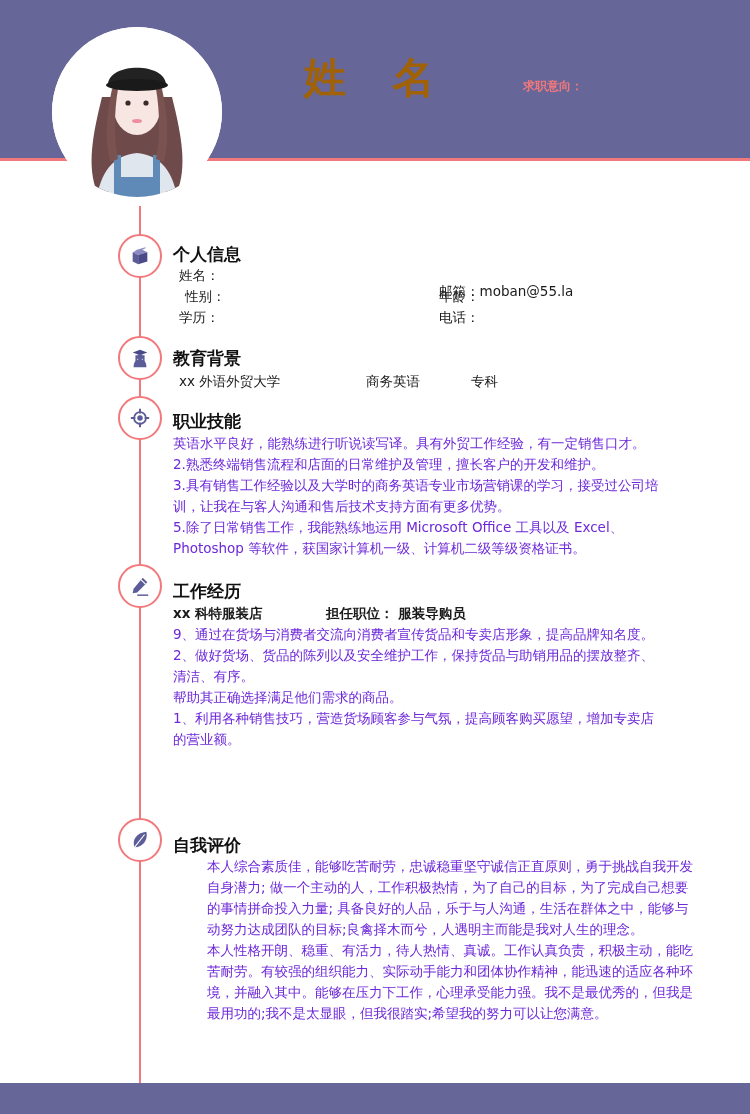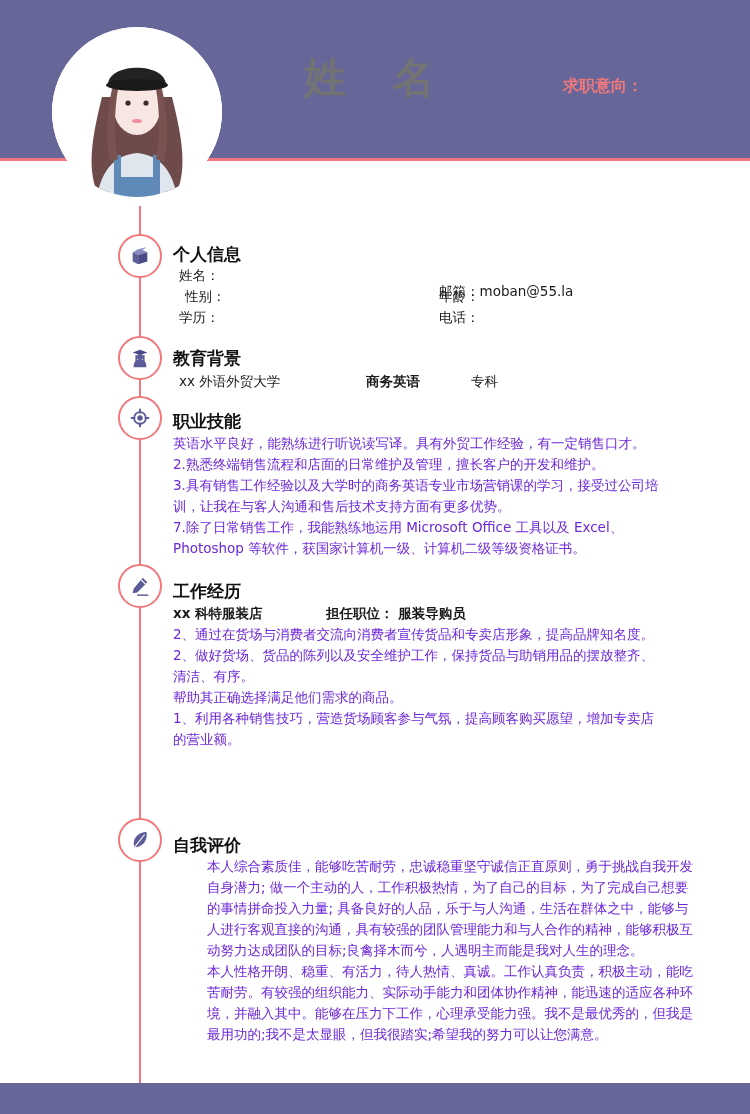--- a/index.html
+++ b/index.html
@@ -1,22 +1,22 @@
 <!DOCTYPE html>
 <html><head>
 <meta charset="utf-8">
 <style>
   * { margin:0; padding:0; box-sizing:border-box; }
   html, body { width:750px; height:1114px; background:#ffffff; overflow:hidden; }
   body { position:relative; font-family:"DejaVu Sans","Liberation Sans",sans-serif; color:#1a1a1a; }
   .header { position:absolute; left:0; top:0; width:750px; height:158px; background:#666699; }
   .header-line { position:absolute; left:0; top:158px; width:750px; height:3px; background:#f2787b; }
   .photo { position:absolute; left:52px; top:27px; width:170px; height:170px; border-radius:50%; background:#ffffff; overflow:hidden; }
-  .name { position:absolute; left:304px; top:52px; font-size:42px; font-weight:bold; color:#737373; letter-spacing:16px; line-height:52px; }
-  .intent { position:absolute; left:523px; top:76px; font-size:16px; font-weight:bold; color:#f2787b; line-height:20px;margin-left:40px; }
+  .name { position:absolute; left:304px; top:52px; font-size:42px; font-weight:bold; color:#a16207; letter-spacing:16px; line-height:52px; }
+  .intent { position:absolute; left:523px; top:76px; font-size:12px; font-weight:bold; color:#f2787b; line-height:20px; }
   .timeline { position:absolute; left:139px; top:206px; width:2px; height:877px; background:#f2787b; }
   .icon-circle { position:absolute; width:44px; height:44px; margin-left:-22px; margin-top:-22px; left:140px; border:2px solid #f2787b; border-radius:50%; background:#ffffff; display:flex; align-items:center; justify-content:center; }
   .icon-circle svg { width:22px; height:22px; }
   .sec-title { position:absolute; left:173px; font-size:17px; font-weight:bold; color:#111; line-height:22px; }
   .txt { position:absolute; font-size:13.5px; line-height:21px; color:#1a1a1a; white-space:nowrap; }
   .para { position:absolute; left:173px; width:510px; font-size:13.5px; line-height:21px; color:#6d28d9; }
   .para p { white-space:nowrap; }
   .bold { font-weight:bold; }
   .footer { position:absolute; left:0; top:1083px; width:750px; height:31px; background:#666699; }
 </style>
@@ -74,71 +74,70 @@
 <div class="icon-circle" style="top:358px;">
   <svg viewBox="0 0 24 24">
     <path d="M4 6 L12 3 L20 6 L12 9 Z" fill="#4a4a88"></path>
     <circle cx="12" cy="11" r="3.4" fill="#5c5c99"></circle>
     <path d="M5 22 C5 16, 8 14, 12 14 C16 14, 19 16, 19 22 Z" fill="#5c5c99"></path>
     <path d="M8 9 L8 18 M16 9 L16 18" stroke="#5c5c99" stroke-width="2"></path>
   </svg>
 </div>
 <div class="sec-title" style="top:347px;">教育背景</div>
 <div class="txt" style="left:179px; top:371px;">xx 外语外贸大学</div>
-<div class="txt" style="left:366px; top:371px;font-weight:bold;">商务英语</div>
+<div class="txt" style="left:366px; top:371px;">商务英语</div>
 <div class="txt" style="left:471px; top:371px;">专科</div>
 
 <div class="icon-circle" style="top:418px;">
   <svg viewBox="0 0 24 24">
     <circle cx="12" cy="12" r="6.5" fill="none" stroke="#5c5c99" stroke-width="2"></circle>
     <circle cx="12" cy="12" r="3" fill="#5c5c99"></circle>
     <path d="M12 2 L12 7 M12 17 L12 22 M2 12 L7 12 M17 12 L22 12" stroke="#5c5c99" stroke-width="2.2"></path>
   </svg>
 </div>
 <div class="sec-title" style="top:410px;">职业技能</div>
 <div class="para" style="top:433px;">
   <p>英语水平良好，能熟练进行听说读写译。具有外贸工作经验，有一定销售口才。</p>
   <p>2.熟悉终端销售流程和店面的日常维护及管理，擅长客户的开发和维护。</p>
   <p>3.具有销售工作经验以及大学时的商务英语专业市场营销课的学习，接受过公司培</p>
   <p>训，让我在与客人沟通和售后技术支持方面有更多优势。</p>
-  <p>7.除了日常销售工作，我能熟练地运用 Microsoft Office 工具以及 Excel、</p>
+  <p>5.除了日常销售工作，我能熟练地运用 Microsoft Office 工具以及 Excel、</p>
   <p>Photoshop 等软件，获国家计算机一级、计算机二级等级资格证书。</p>
 </div>
 
 <div class="icon-circle" style="top:586px;">
   <svg viewBox="0 0 24 24">
     <path d="M15 3 L20 8 L9 19 L4 20 L5 15 Z" fill="#5c5c99"></path>
     <path d="M13 5 L18 10" stroke="#ffffff" stroke-width="1.2"></path>
     <path d="M9 22 L21 22" stroke="#5c5c99" stroke-width="1.6"></path>
   </svg>
 </div>
 <div class="sec-title" style="top:580px;">工作经历</div>
 <div class="txt bold" style="left:173px; top:603px;">xx 科特服装店</div>
 <div class="txt bold" style="left:326px; top:603px;">担任职位： 服装导购员</div>
 <div class="para" style="top:624px;">
-  <p>2、通过在货场与消费者交流向消费者宣传货品和专卖店形象，提高品牌知名度。</p>
+  <p>9、通过在货场与消费者交流向消费者宣传货品和专卖店形象，提高品牌知名度。</p>
   <p>2、做好货场、货品的陈列以及安全维护工作，保持货品与助销用品的摆放整齐、</p>
   <p>清洁、有序。</p>
   <p>帮助其正确选择满足他们需求的商品。</p>
   <p>1、利用各种销售技巧，营造货场顾客参与气氛，提高顾客购买愿望，增加专卖店</p>
   <p>的营业额。</p>
 </div>
 
 <div class="icon-circle" style="top:840px;">
   <svg viewBox="0 0 24 24">
     <path d="M6 20 C3 12, 8 4, 19 3 C21 12, 15 20, 6 20 Z" fill="#5c5c99"></path>
     <path d="M6 20 L17 6" stroke="#ffffff" stroke-width="1.2"></path>
   </svg>
 </div>
 <div class="sec-title" style="top:834px;">自我评价</div>
 <div class="para" style="top:856px;margin-left:34px;">
   <p>本人综合素质佳，能够吃苦耐劳，忠诚稳重坚守诚信正直原则，勇于挑战自我开发</p>
   <p>自身潜力; 做一个主动的人，工作积极热情，为了自己的目标，为了完成自己想要</p>
   <p>的事情拼命投入力量; 具备良好的人品，乐于与人沟通，生活在群体之中，能够与</p>
-  <p>人进行客观直接的沟通，具有较强的团队管理能力和与人合作的精神，能够积极互</p>
   <p>动努力达成团队的目标;良禽择木而兮，人遇明主而能是我对人生的理念。</p>
   <p>本人性格开朗、稳重、有活力，待人热情、真诚。工作认真负责，积极主动，能吃</p>
   <p>苦耐劳。有较强的组织能力、实际动手能力和团体协作精神，能迅速的适应各种环</p>
   <p>境，并融入其中。能够在压力下工作，心理承受能力强。我不是最优秀的，但我是</p>
   <p>最用功的;我不是太显眼，但我很踏实;希望我的努力可以让您满意。</p>
 </div>
 
 <div class="footer"></div>
 
 </body></html>

